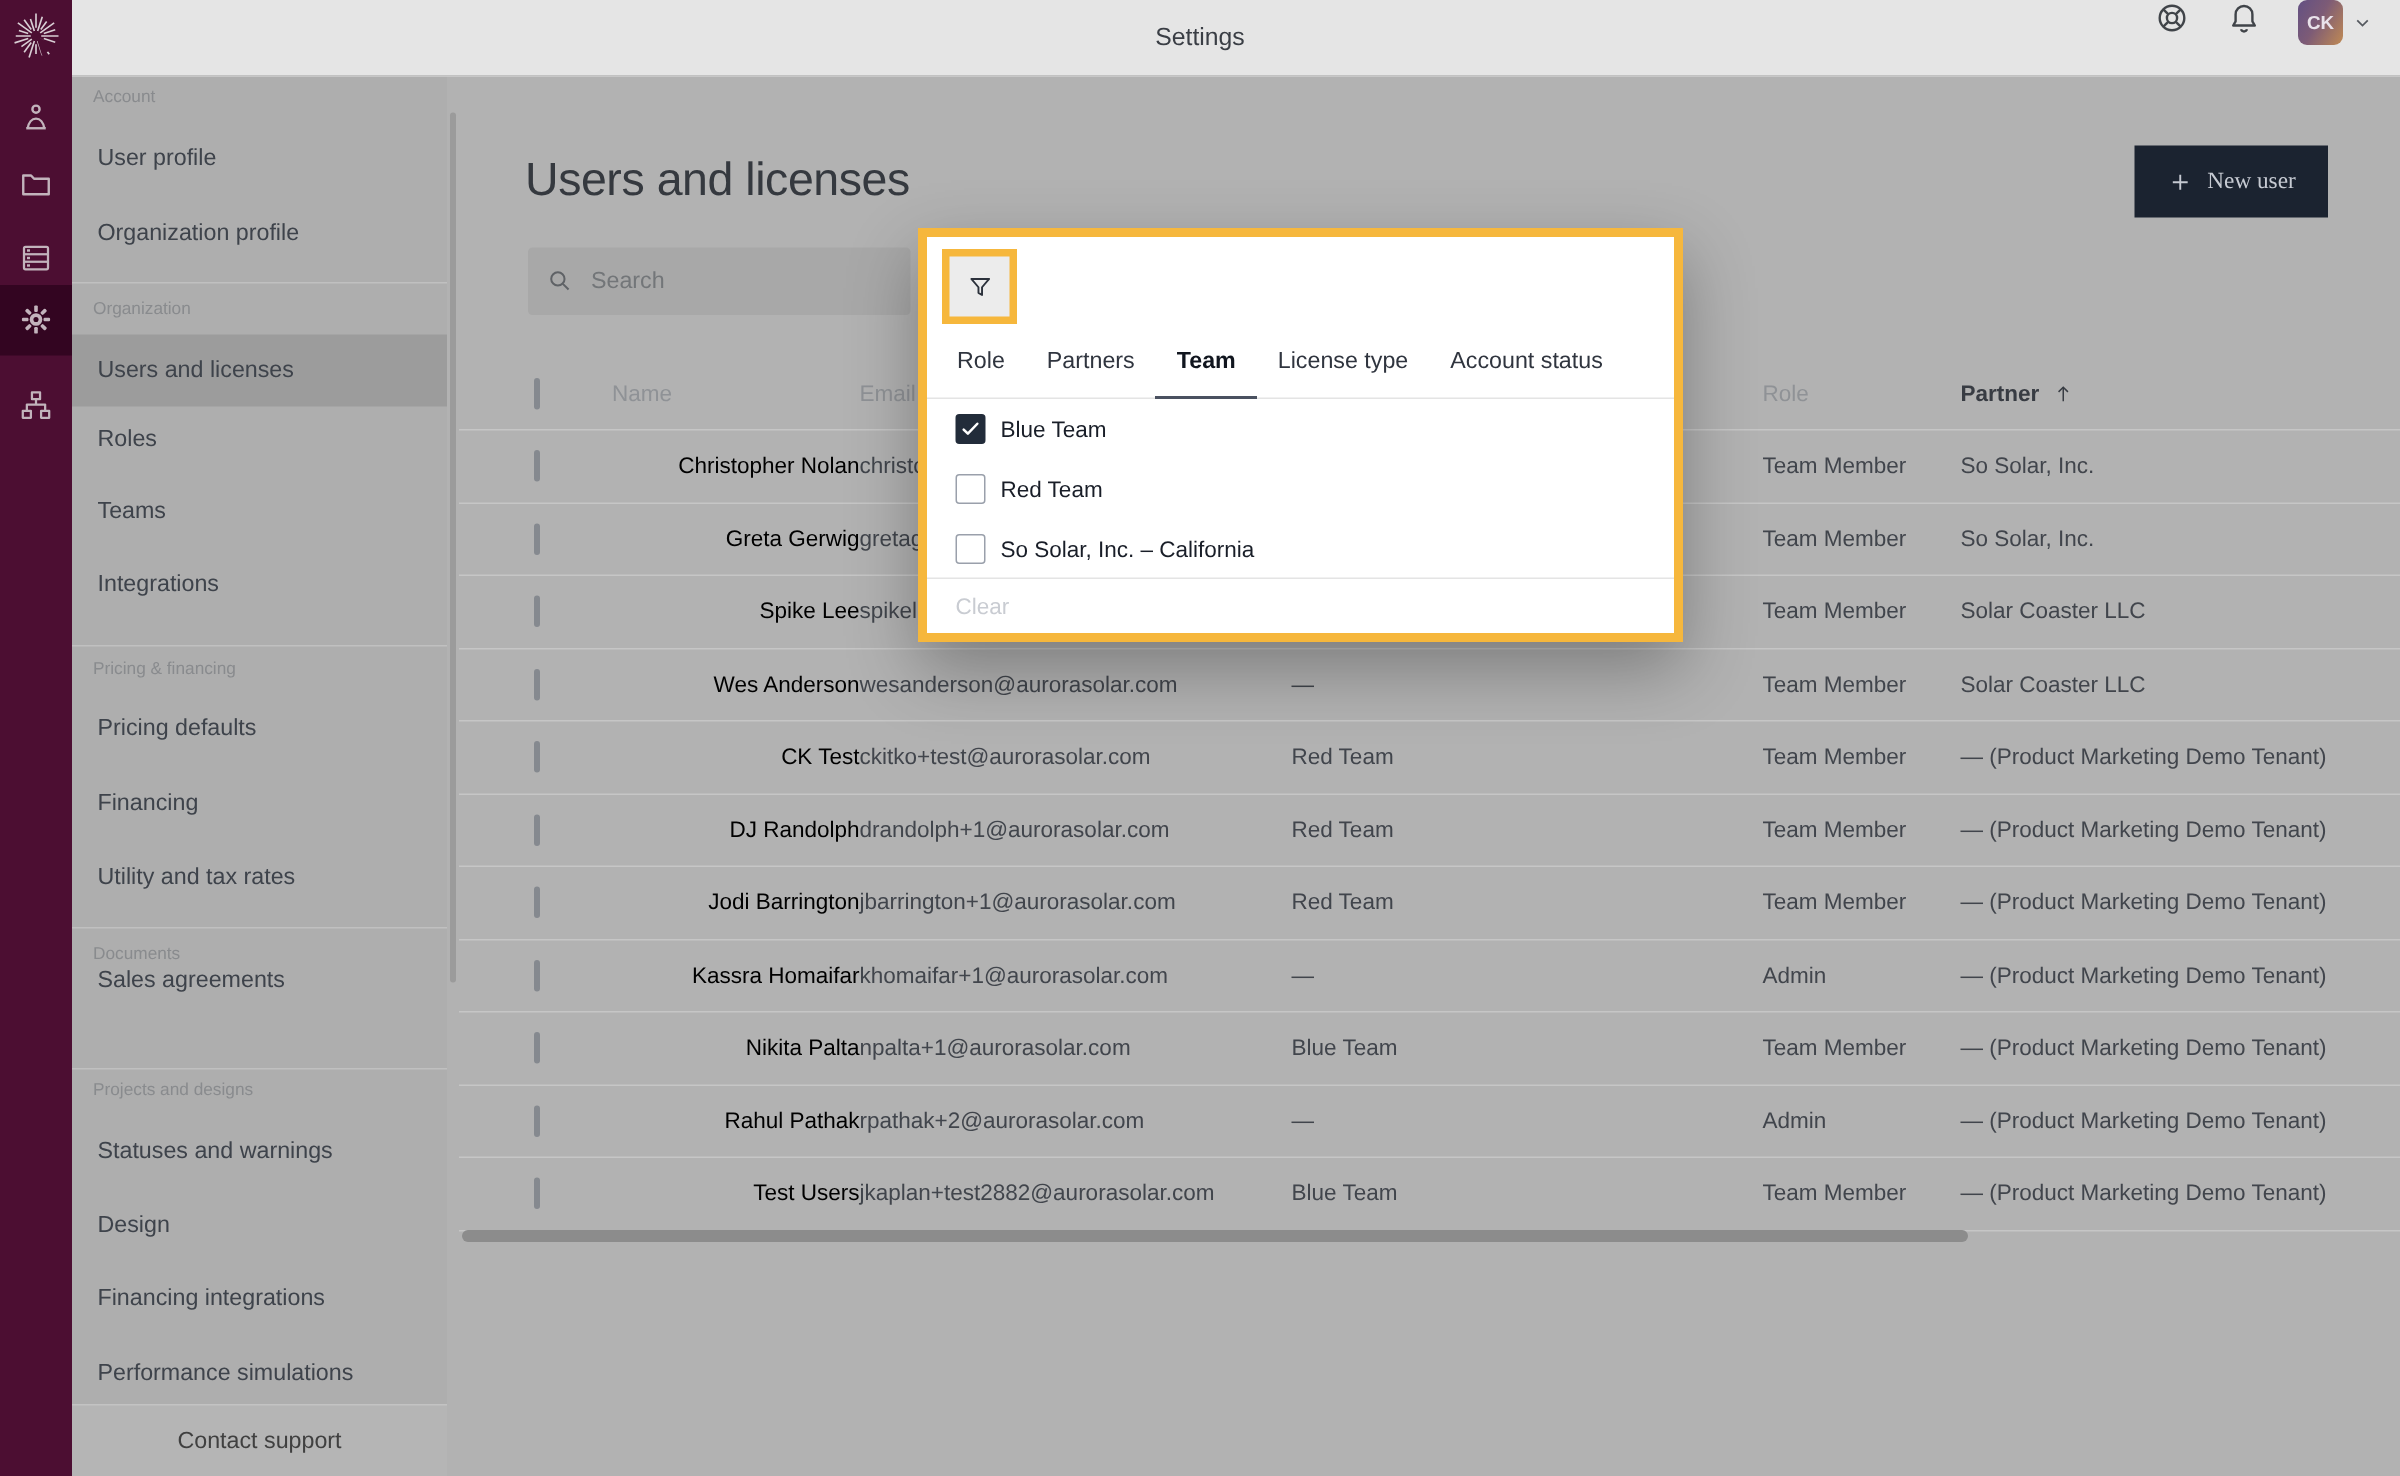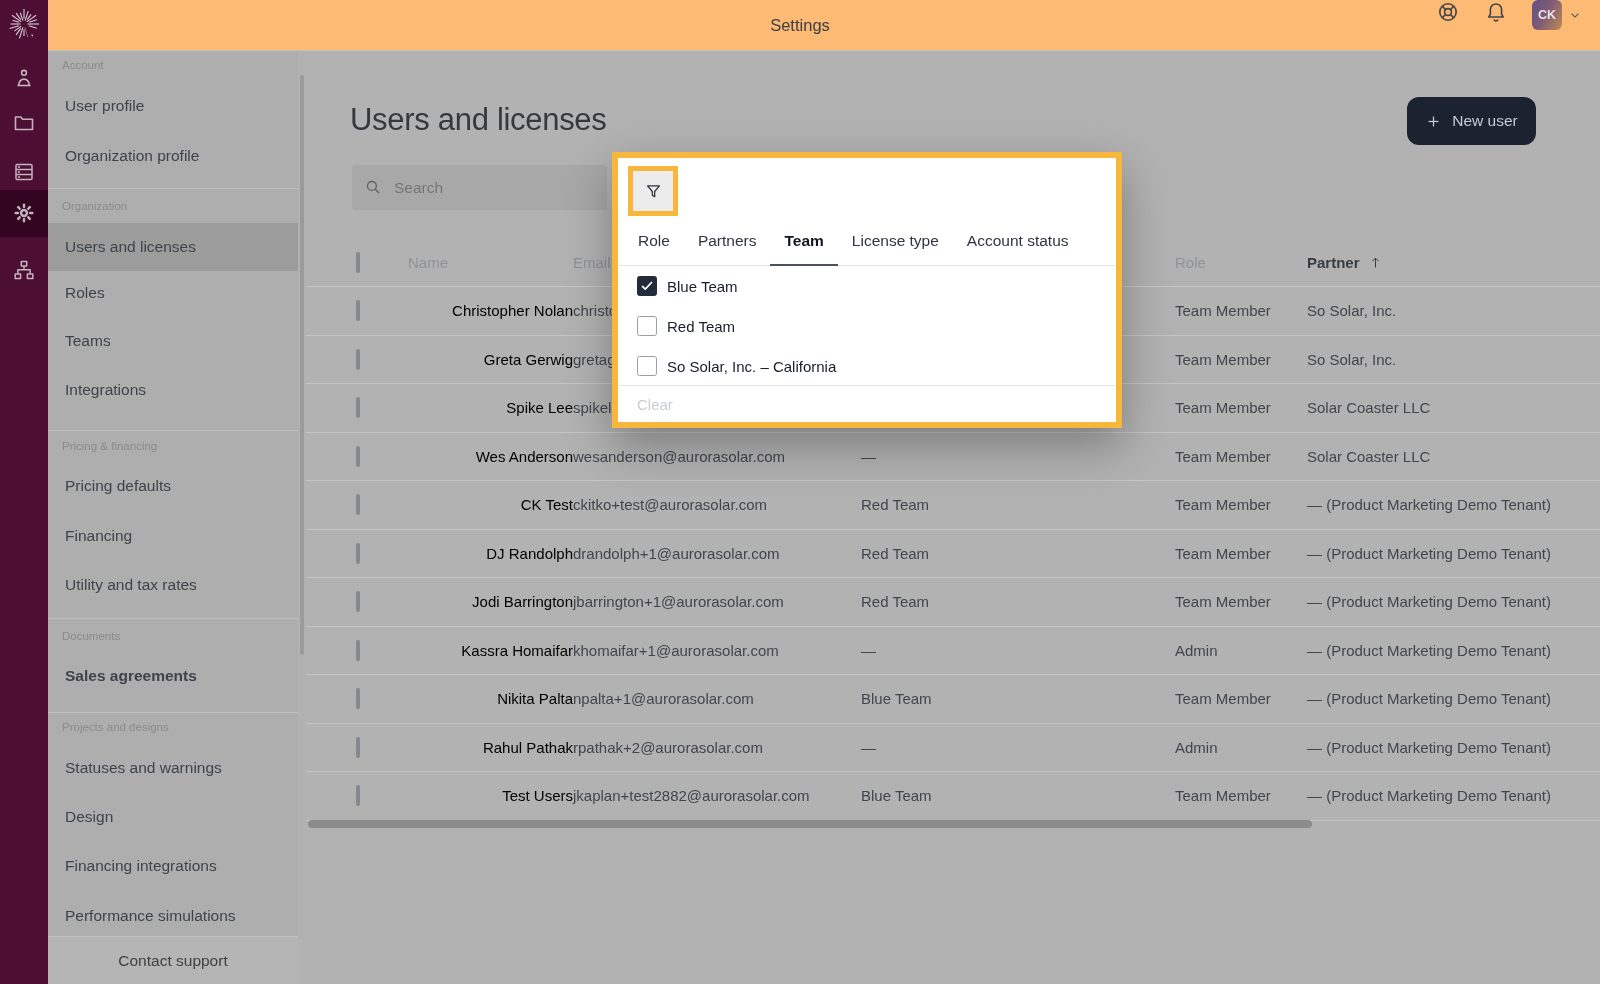--- a/index.html
+++ b/index.html
@@ -1,21 +1,21 @@
 <!DOCTYPE html>
 <html><head>
 <meta charset="utf-8">
 <style>
   html,body{margin:0;padding:0;}
   body{width:1600px;height:984px;position:relative;overflow:hidden;
        font-family:"Liberation Sans",sans-serif;background:#b2b2b2;}
   svg{display:block}
 
   
-  .topbar{position:absolute;left:0;top:0;width:1600px;height:50px;background:#fdba74;
+  .topbar{position:absolute;left:0;top:0;width:1600px;height:50px;background:#e5e5e5;
           border-bottom:1px solid #c2c2c2;z-index:3;}
   .topbar-title{position:absolute;left:0;right:0;top:0;height:50px;line-height:50px;
           text-align:center;font-size:16.5px;color:#3a3e45;}
   .topbar-right{position:absolute;right:18px;top:0;height:50px;display:flex;align-items:flex-start;gap:24px;}
   .tb-icon{width:24px;height:24px;color:#404449;cursor:pointer;}
   .avatar-wrap{display:flex;align-items:center;gap:6px;}
   .avatar{width:30px;height:30px;border-radius:6px;display:flex;align-items:center;justify-content:center;
           font-size:12.5px;font-weight:bold;color:#e9e2ea;
           background:linear-gradient(120deg,#635083 0%,#7d5b76 45%,#c08a53 100%);}
   .chev{color:#55595f}
@@ -36,22 +36,22 @@
   .nav-item.active{background:#9c9c9c;}
   .side-footer{position:absolute;left:0;right:0;bottom:0;height:47px;background:#b5b5b5;
             border-top:1px solid #c3c3c3;display:flex;align-items:center;justify-content:center;
             font-size:15.5px;color:#404040;cursor:pointer;}
   .v-scroll{position:absolute;left:300px;top:75px;width:4px;height:580px;background:#9b9b9b;z-index:4;border-radius:2px;cursor:pointer;}
 
   
   .main{position:absolute;left:306px;top:50px;right:0;bottom:0;}
   .page-title{position:absolute;left:44px;top:52px;font-size:31px;font-weight:500;
               letter-spacing:-0.3px;color:#35393f;}
-  .new-user{position:absolute;right:64px;top:47px;width:129px;height:48px;background:#1b2330;
-            border:none;border-radius:12px;color:#c6cad2;font-size:15.5px;font-family:Liberation Sans, sans-serif;
+  .new-user{position:absolute;right:48px;top:47px;width:129px;height:48px;background:#1b2330;
+            border:none;border-radius:0;color:#c6cad2;font-size:15.5px;font-family:Liberation Serif, serif;
             display:flex;align-items:center;justify-content:center;gap:10px;cursor:pointer;}
   .search{position:absolute;left:46px;top:115px;width:255px;height:45px;background:#a8a8a8;
           border-radius:3px;display:flex;align-items:center;padding:0 12px;box-sizing:border-box;gap:9px;}
   .search input{border:none;background:transparent;outline:none;font-size:15.5px;color:#4a4e54;
           font-family:inherit;width:100%;}
   .search input::placeholder{color:#737679;}
 
   
   .table{position:absolute;left:0;top:188px;right:0;}
   .trow{display:grid;grid-template-columns:52px 165px 288px 314px 132px auto;
@@ -207,21 +207,21 @@
       <div class="nav-item" style="top: 219px;">Roles</div>
       <div class="nav-item" style="top: 267px;">Teams</div>
       <div class="nav-item" style="top: 316px;">Integrations</div>
       <div class="side-div" style="top: 380px;"></div>
       <div class="sec-label" style="top: 396px;">Pricing &amp; financing</div>
       <div class="nav-item" style="top: 412px;">Pricing defaults</div>
       <div class="nav-item" style="top: 462px;">Financing</div>
       <div class="nav-item" style="top: 511px;">Utility and tax rates</div>
       <div class="side-div" style="top: 568px;"></div>
       <div class="sec-label" style="top: 586px;">Documents</div>
-      <div class="nav-item" style="top: 602px; font-weight: bold;">Sales agreements</div>
+      <div class="nav-item" style="top: 580px;">Sales agreements</div>
       <div class="side-div" style="top: 662px;"></div>
       <div class="sec-label" style="top: 677px;">Projects and designs</div>
       <div class="nav-item" style="top: 694px;">Statuses and warnings</div>
       <div class="nav-item" style="top: 743px;">Design</div>
       <div class="nav-item" style="top: 792px;">Financing integrations</div>
       <div class="nav-item" style="top: 842px;">Performance simulations</div>
     </div>
   <div class="side-footer">Contact support</div>
 </div>
 <div class="v-scroll"></div>

